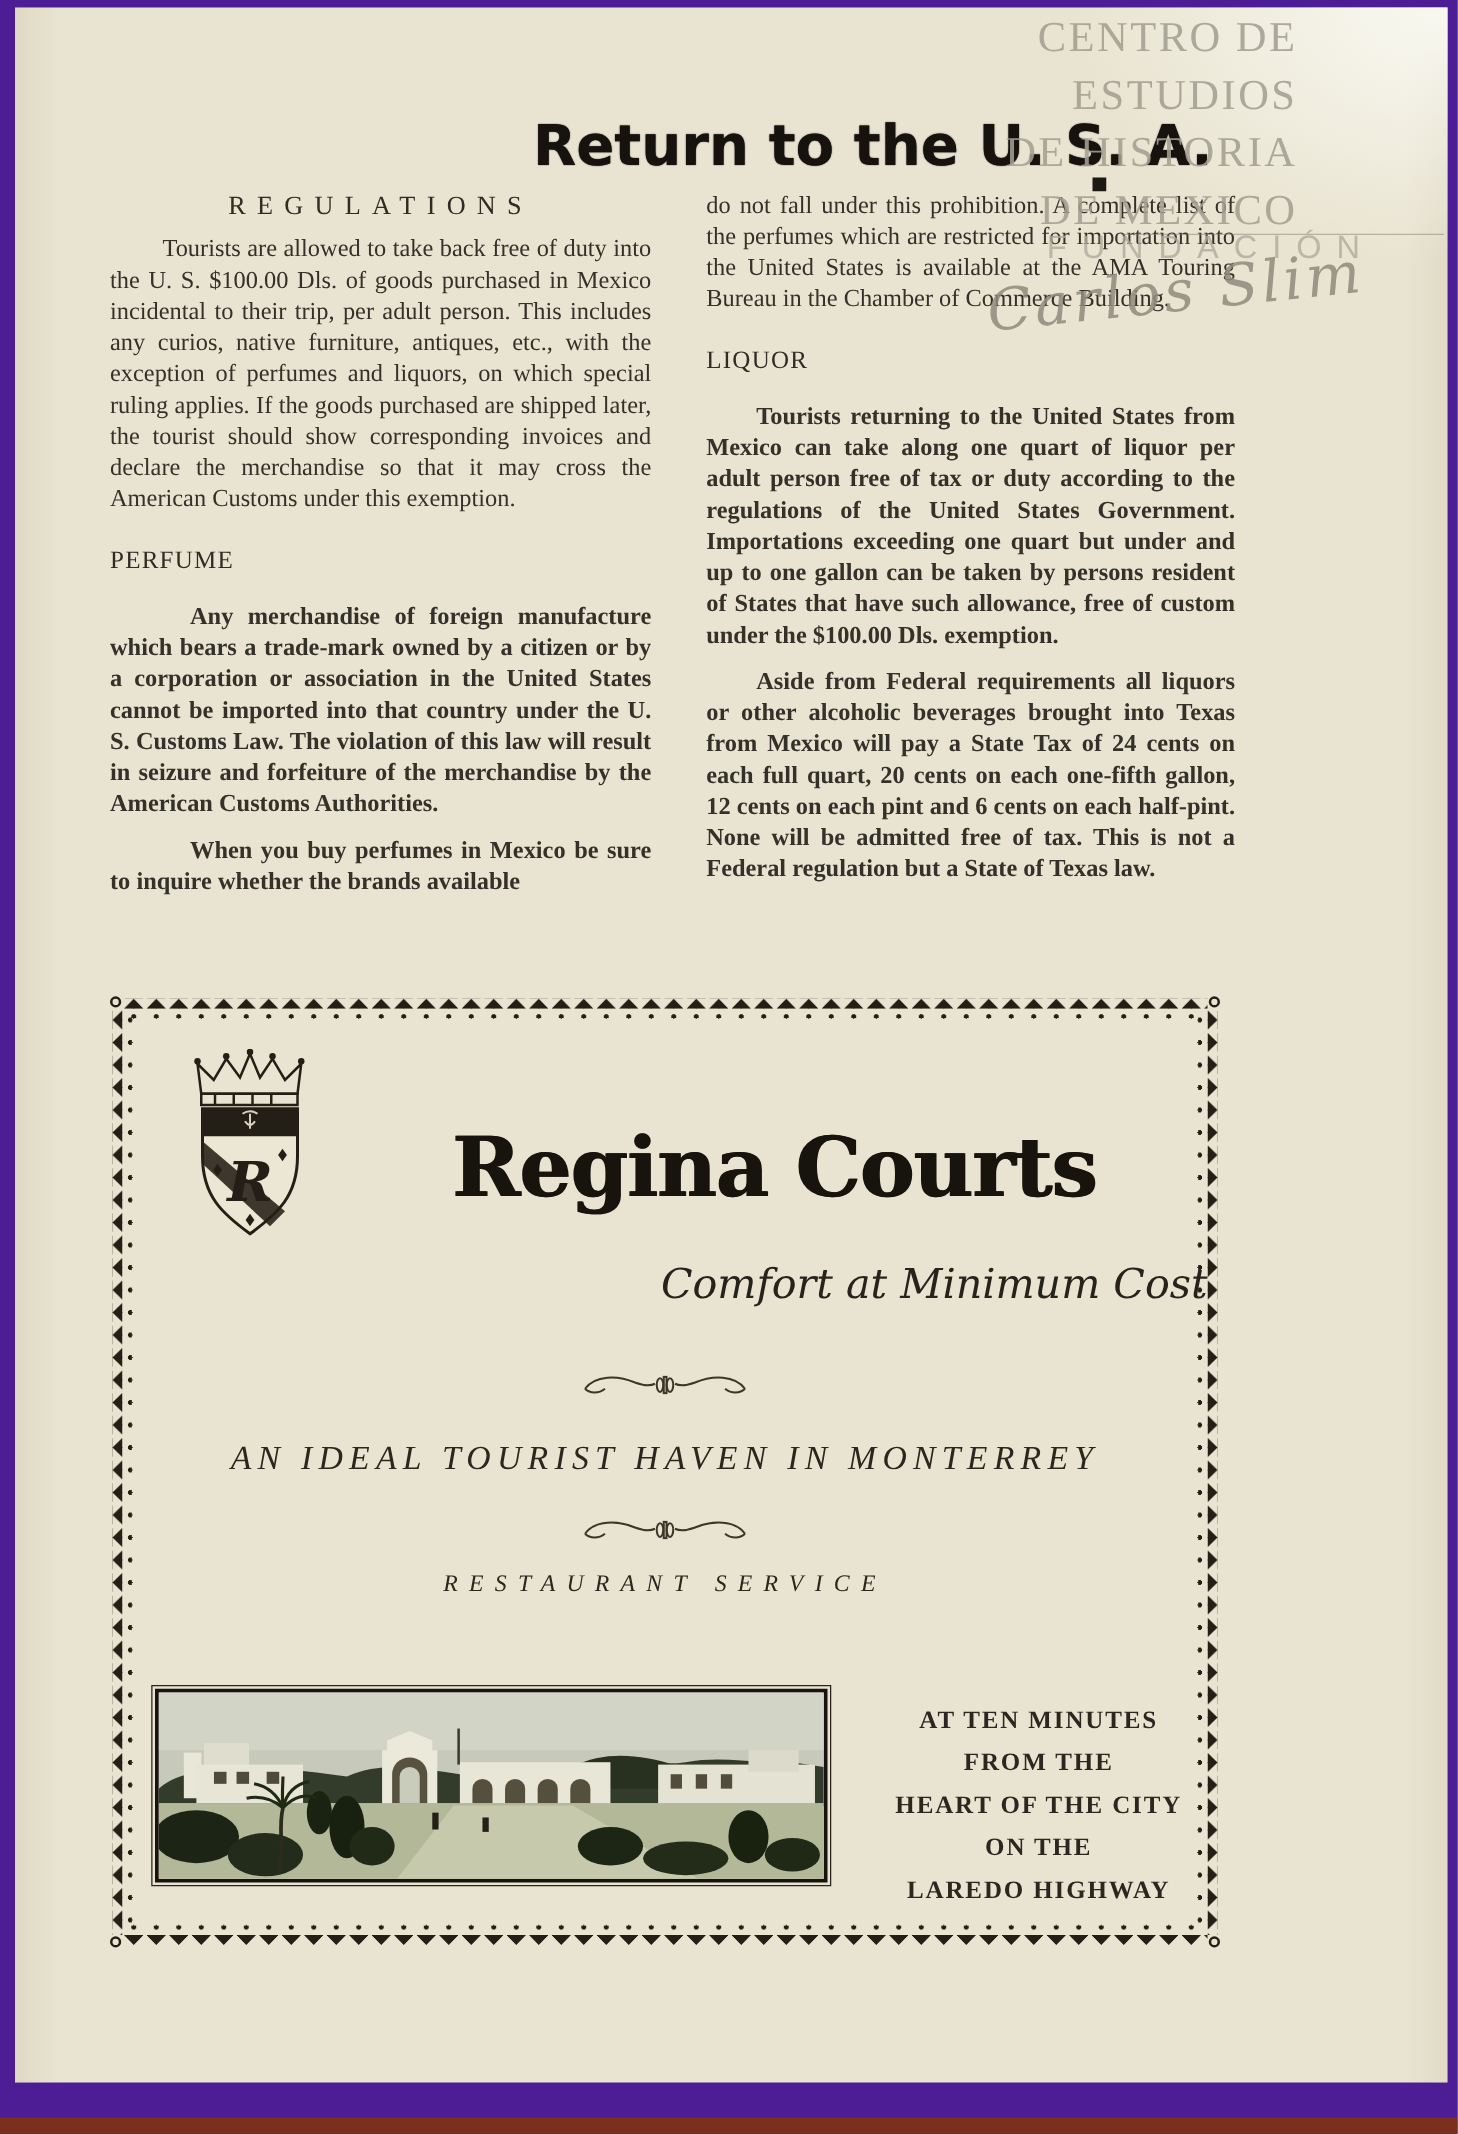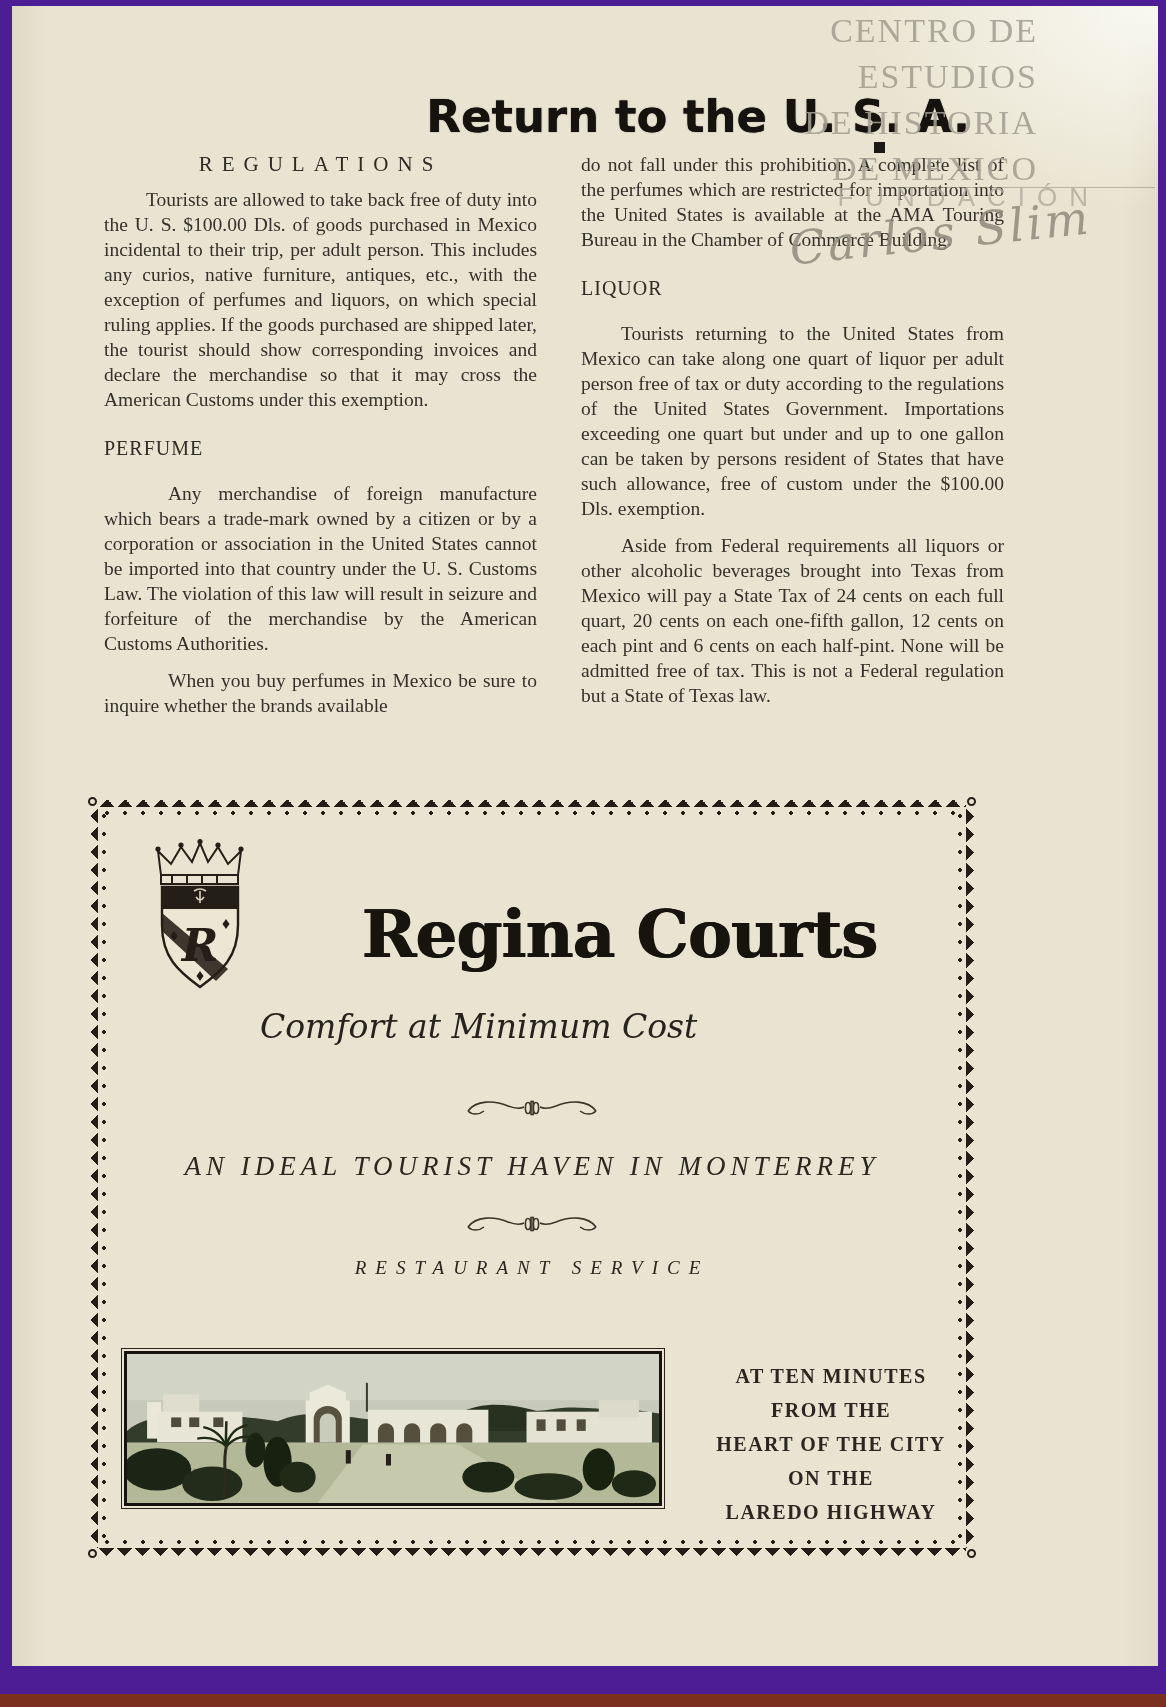--- a/index.html
+++ b/index.html
@@ -23,29 +23,29 @@
   .wm-signature { position:absolute; top:200px; right:66px; font-size:46px; font-style:italic;
     font-family:"DejaVu Serif", serif; color:#8e8b7e; opacity:.85; transform:rotate(-6deg); letter-spacing:3px;
     pointer-events:none; z-index:6; }
 
   
   .title { position:absolute; top:84px; left:78px; width:880px; text-align:right;
     font-family:"DejaVu Sans", sans-serif; font-weight:800; font-size:45px; letter-spacing:0;
     color:#16130e; text-shadow:0 0 1px #16130e; }
   .black-mark { position:absolute; top:136px; left:862px; width:11px; height:11px; background:#1c1813; }
 
-  .columns { position:absolute; top:146px; left:76px; width:900px; display:flex; gap:44px;margin-left:16px; }
+  .columns { position:absolute; top:146px; left:76px; width:900px; display:flex; gap:44px; }
   .col { font-size:19.5px; line-height:25px; text-align:justify; color:#33312a; }
   .col.left  { width:433px; }
   .col.right { width:423px; }
   .col p { margin-bottom:12px; }
   .col-heading { font-size:21px; letter-spacing:9px; text-align:center; margin-bottom:10px; color:#2e2c25; }
   .sub-heading { font-size:20px; letter-spacing:1px; margin:24px 0 20px 0; color:#2e2c25; }
   .indent  { text-indent:42px; }
-  .indent2 { text-indent:64px; }
+  .indent2 { text-indent:64px;font-weight:bold; }
   .col.right .indent2 { text-indent:40px; }
 
   
   .ad { position:absolute; top:793px; left:78px; width:884px; height:757px; }
   .bz { position:absolute; pointer-events:none; }
   .bz.top { left:8px; right:8px; top:0; height:17px;
     background:
       radial-gradient(circle 2px at 9px 14px, #241f16 97%, rgba(0,0,0,0)) 0 0/18px 17px repeat-x,
       conic-gradient(from 135deg at 50% 0%, #241f16 0 90deg, rgba(0,0,0,0) 0) 0 0/18px 8px repeat-x;
   }
@@ -65,21 +65,21 @@
       conic-gradient(from 225deg at 100% 50%, #241f16 0 90deg, rgba(0,0,0,0) 0) 100% 0/8px 18px repeat-y;
   }
   .bcorner { position:absolute; width:9px; height:9px; border:2px solid #241f16; border-radius:50%; background:transparent; }
   .bcorner.tl { left:-2px; top:-2px; } .bcorner.tr { right:-2px; top:-2px; }
   .bcorner.bl { left:-2px; bottom:-2px; } .bcorner.br { right:-2px; bottom:-2px; }
 
   .crest { position:absolute; left:52px; top:40px; width:116px; height:152px; }
   .ad-title { position:absolute; top:96px; left:184px; width:690px; text-align:center;
     font-family:"DejaVu Serif", serif; font-weight:bold; font-size:66px; letter-spacing:-1px; color:#17130d;
     text-shadow:1px 0 0 #17130d; }
-  .ad-tagline { position:absolute; top:208px; left:170px; width:690px; text-align:left;
+  .ad-tagline { position:absolute; top:208px; left:186px; width:690px; text-align:right;
     font-family:"DejaVu Serif", serif; font-style:italic; font-size:33px; color:#26231c; }
   .orn { position:absolute; left:0; width:100%; text-align:center; }
   .orn.o1 { top:296px; } .orn.o2 { top:412px; }
   .ad-line1 { position:absolute; top:352px; left:0; width:100%; text-align:center;
     font-style:italic; font-size:27px; letter-spacing:5px; color:#2a271f; }
   .ad-line2 { position:absolute; top:458px; left:0; width:100%; text-align:center;
     font-style:italic; font-size:19px; letter-spacing:9px; color:#2a271f; }
   .photo { position:absolute; left:34px; top:552px; width:538px; height:155px;
     border:3px solid #17130e; outline:1px solid #2a241c; outline-offset:2px; }
   .photo svg { display:block; width:100%; height:100%; }

